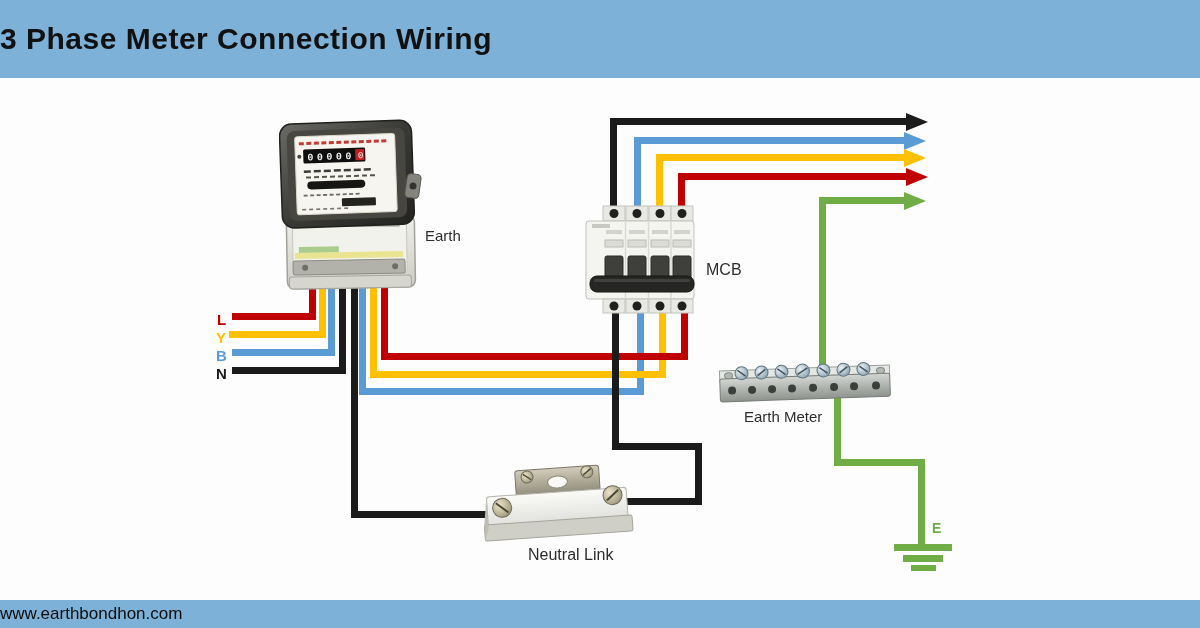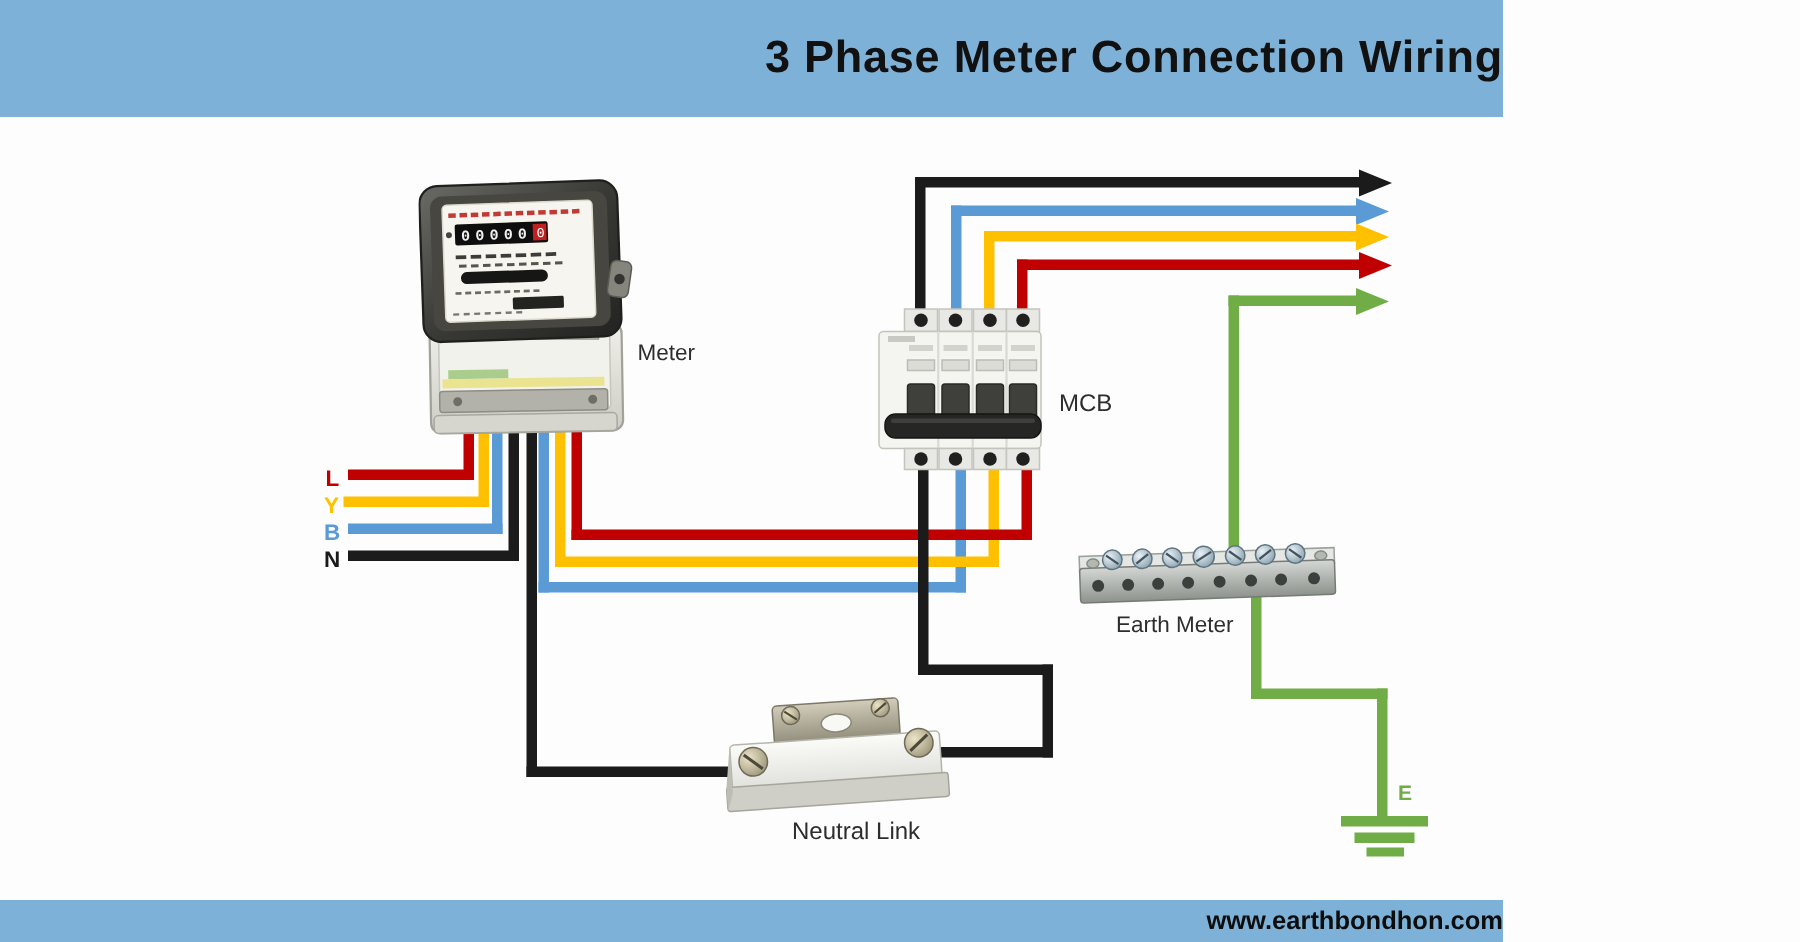--- a/index.html
+++ b/index.html
@@ -4,25 +4,25 @@
 <style>
   :root{
     --band-blue:#7db1d7; --wire-black:#1b1b1b; --wire-red:#c00000; --wire-yellow:#ffc000;
     --wire-blue:#5b9bd5; --wire-green:#70ad47; --title-text:#111111; --label-text:#2d2d2d;
   }
   *{margin:0;padding:0;box-sizing:border-box}
   html,body{width:1200px;height:628px;overflow:hidden}
   body{font-family:"Liberation Sans",sans-serif;background:#fcfdfc}
   #canvas{position:relative;width:1200px;height:628px;background:#fcfdfc}
 
-  .band{position:absolute;left:0;width:1002px;background:var(--band-blue);display:flex;align-items:center;justify-content:flex-end}
+  .band{position:absolute;left:0;width:1200px;background:var(--band-blue);display:flex;align-items:center;justify-content:flex-start}
   #header-band{top:0;height:78px}
   #footer-band{top:600px;height:28px}
   #page-title{font-size:30px;font-weight:bold;color:var(--title-text);letter-spacing:.5px}
-  #footer-url{font-size:17px;font-weight:bold;color:#0d0d0d}
+  #footer-url{font-size:17px;font-weight:normal;color:#0d0d0d}
 
   .wire{position:absolute;z-index:2}
   .c-black{background:var(--wire-black)}
   .c-red{background:var(--wire-red)}
   .c-yellow{background:var(--wire-yellow)}
   .c-blue{background:var(--wire-blue)}
   .c-green{background:var(--wire-green)}
 
   .arrow{position:absolute;z-index:3;width:0;height:0;border-top:9px solid transparent;border-bottom:9px solid transparent;border-left:22px solid #000;background:none!important}
   .arrow.c-black{border-left-color:var(--wire-black)}
@@ -260,21 +260,21 @@
       <rect x="12" y="34" width="140" height="32" rx="3" fill="url(#gWhite)" stroke="#b5b5ac"></rect>
       <rect x="8" y="62" width="148" height="16" rx="2" fill="#cfcfc7" stroke="#a5a59c"></rect>
       <polygon points="8,62 12,34 12,66 8,78" fill="#bdbdb4"></polygon>
       <circle cx="27" cy="46" r="9.5" fill="url(#gBrass)" stroke="#6e6a58"></circle>
       <path d="M21 41 L33 51" stroke="#4c4838" stroke-width="2"></path>
       <circle cx="138" cy="41" r="9.5" fill="url(#gBrass)" stroke="#6e6a58"></circle>
       <path d="M132 46 L144 36" stroke="#4c4838" stroke-width="2"></path>
     </g>
   </svg>
 
-  <div class="lbl" style="left:425px;top:227px" id="lbl-meter">Meter</div>
+  <div class="lbl" style="left:425px;top:227px" id="lbl-meter">Earth</div>
   <div class="lbl" style="left:706px;top:261px" id="lbl-mcb">MCB</div>
   <div class="lbl" style="left:744px;top:408px" id="lbl-earth-link">Earth Meter</div>
   <div class="lbl" style="left:528px;top:546px" id="lbl-neutral-link">Neutral Link</div>
 
   <div class="lbl phase-lbl" style="left: 217px; top: 311px; color: rgb(192, 0, 0);">L</div>
   <div class="lbl phase-lbl" style="left: 216px; top: 329px; color: rgb(255, 192, 0);">Y</div>
   <div class="lbl phase-lbl" style="left: 216px; top: 347px; color: rgb(91, 155, 213);">B</div>
   <div class="lbl phase-lbl" style="left: 216px; top: 365px; color: rgb(26, 26, 26);">N</div>
 
   <div class="lbl" style="left:932px;top:520px" id="lbl-earth-e">E</div>

